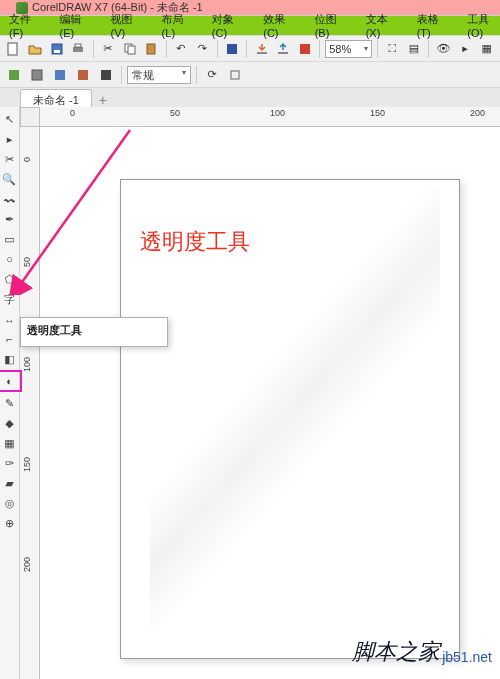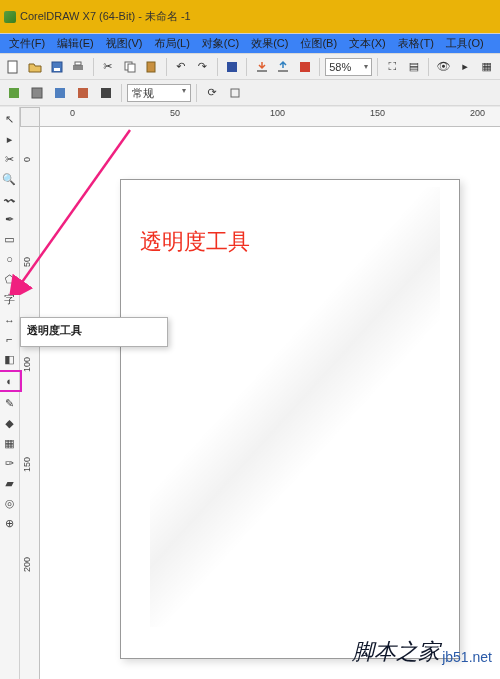--- a/index.html
+++ b/index.html
@@ -1,26 +1,26 @@
 <!DOCTYPE html>
 <html><head>
 <meta charset="utf-8">
 <style>
 *{box-sizing:border-box;margin:0;padding:0;font-family:"Microsoft YaHei",SimSun,Arial,sans-serif}
 body{width:500px;height:679px;background:#fff;position:relative;overflow:hidden;font-size:11px;color:#333}
-.titlebar{height:34px;background:#eab308;border-bottom:1px solid #d0d0d0;display:flex;align-items:center;padding:0 4px;gap:4px}
+.titlebar{height:16px;background:#fca5a5;border-bottom:1px solid #d0d0d0;display:flex;align-items:center;padding:0 16px;gap:4px}
 .app-icon{width:12px;height:12px;background:linear-gradient(135deg,#5a9e3f,#3a7e1f);border-radius:2px}
-.menubar{height:20px;background:#3b82f6;display:flex;align-items:center;padding:0 4px;gap:2px;border-bottom:1px solid #d8d8d8}
+.menubar{height:20px;background:#84cc16;display:flex;align-items:center;padding:0 4px;gap:18px;border-bottom:1px solid #d8d8d8}
 .menu-item{padding:2px 5px;font-size:11px;cursor:default;color:#222}
 .toolbar{height:26px;background:#f0f0f0;display:flex;align-items:center;padding:2px 4px;gap:3px;border-bottom:1px solid #d8d8d8}
 .tb-btn{width:20px;height:20px;display:flex;align-items:center;justify-content:center;cursor:default;border:1px solid transparent}
 .tb-sep{width:1px;height:18px;background:#ccc;margin:0 2px}
 .zoom-box{width:50px;height:18px;border:1px solid #aaa;background:#fff;font-size:11px;padding:3px 3px;display:flex;align-items:center;justify-content:space-between}
 .style-box{width:64px;height:18px;border:1px solid #aaa;background:#fff;font-size:11px;padding:1px 4px;display:flex;align-items:flex-start;justify-content:space-between}
-.tab-strip{height:22px;background:#e8e8e8;display:flex;align-items:flex-end;padding-left:30px;border-bottom:1px solid #c0c0c0}
+.tab-strip{height:22px;background:#e8e8e8;display:flex;align-items:flex-end;padding-left:20px;border-bottom:1px solid #c0c0c0}
 .doc-tab{height:20px;padding:3px 12px;background:#fff;border:1px solid #c0c0c0;border-bottom:none;border-radius:3px 3px 0 0;font-size:11px;margin-right:2px}
 .tab-plus{width:18px;height:18px;display:flex;align-items:center;justify-content:center;color:#888;font-size:14px;cursor:default}
 .ruler-corner{position:absolute;top:107px;left:20px;width:20px;height:20px;background:#f0f0f0;border:1px solid #c0c0c0;z-index:3}
 .ruler-h{position:absolute;top:107px;left:40px;right:0;height:20px;background:#f5f5f5;border-bottom:1px solid #c0c0c0;z-index:2;overflow:hidden}
 .ruler-h-label{position:absolute;top:1px;font-size:9px;color:#444}
 .ruler-v{position:absolute;top:127px;left:20px;width:20px;bottom:0;background:#f5f5f5;border-right:1px solid #c0c0c0;z-index:2;overflow:hidden}
 .ruler-v-label{position:absolute;left:2px;font-size:9px;color:#444;writing-mode:vertical-rl;transform:rotate(180deg)}
 .toolbox{position:absolute;top:107px;left:0;width:20px;bottom:0;background:#f5f5f5;border-right:1px solid #d0d0d0;display:flex;flex-direction:column;align-items:center;padding-top:2px;z-index:5}
 .tool-btn{width:18px;height:18px;margin:1px 0;display:flex;align-items:center;justify-content:center;cursor:default;font-size:11px;color:#444;position:relative}
 .tool-btn.highlighted{border:2px solid #e020c0;width:24px;height:22px;margin-left:0}

